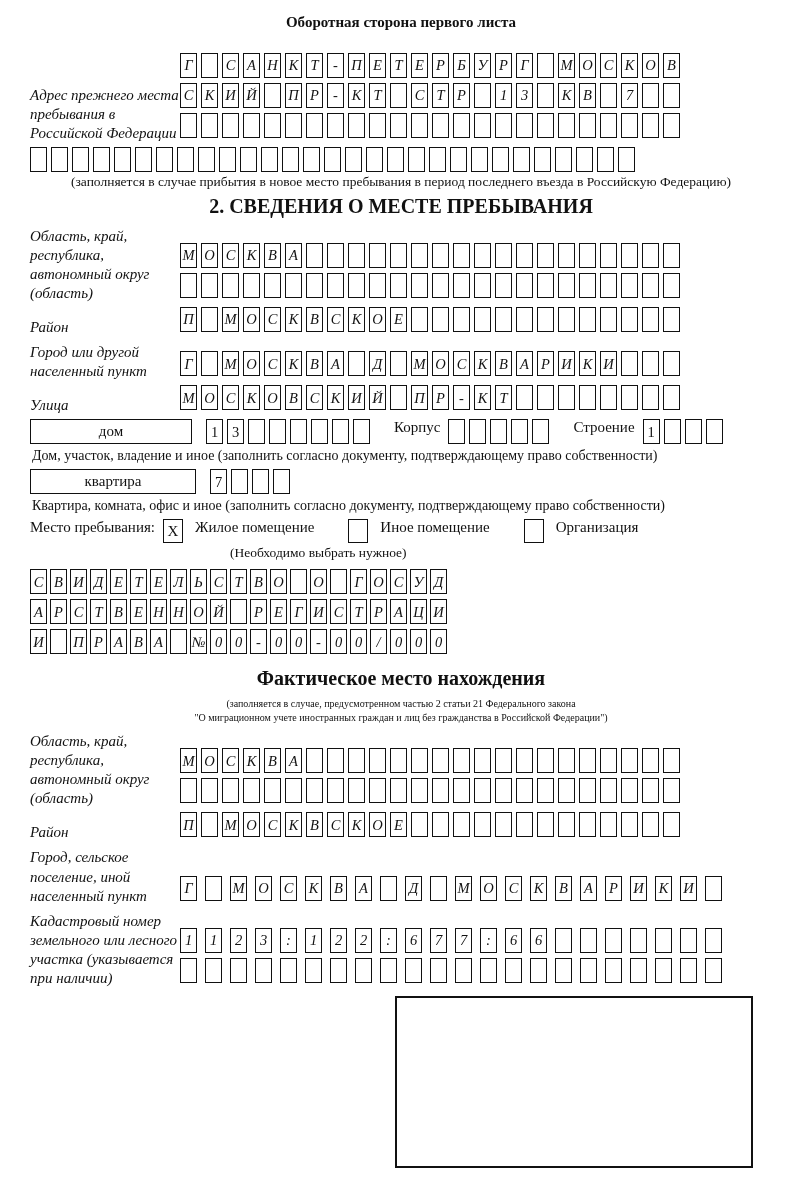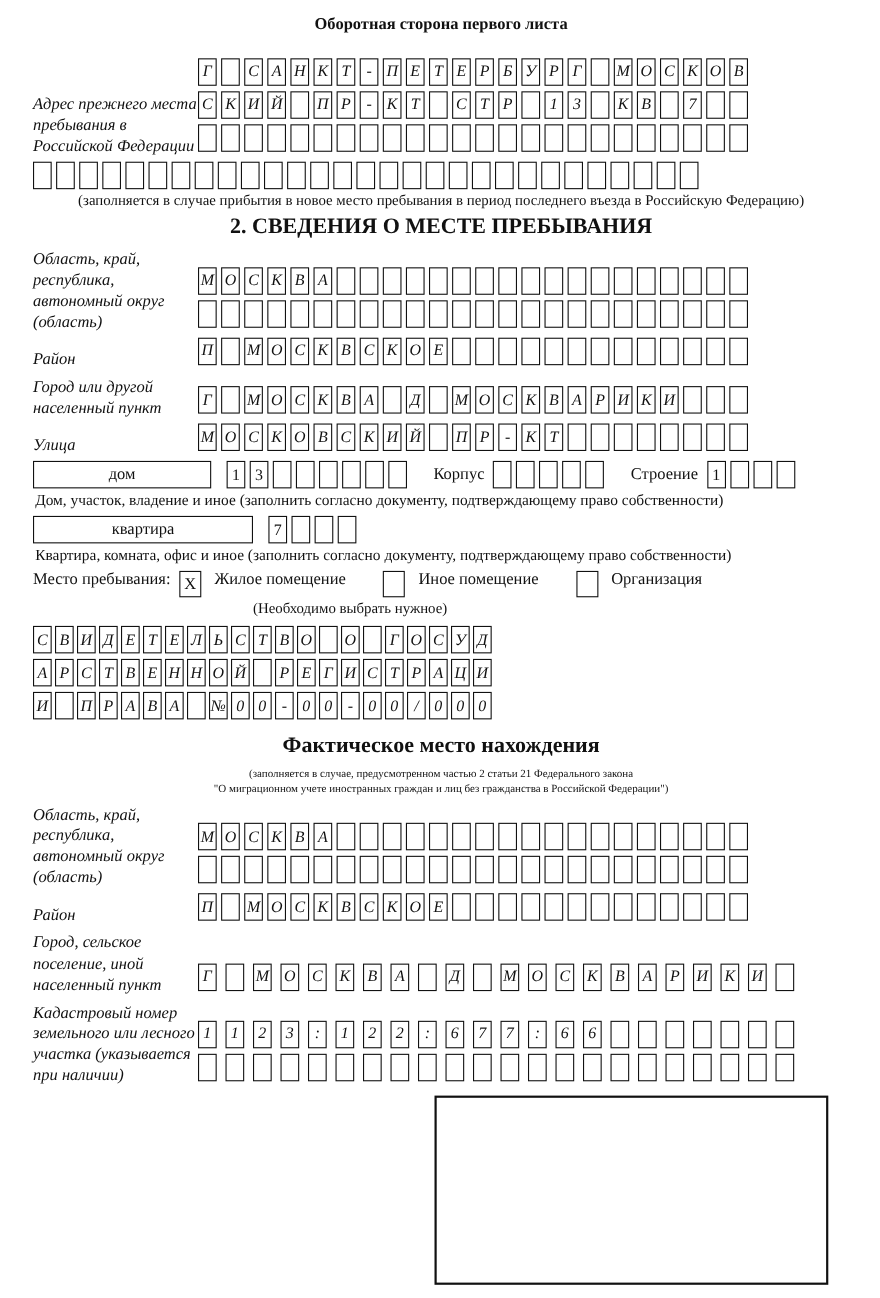--- a/index.html
+++ b/index.html
@@ -23,25 +23,25 @@
     font-size: 14.5px; line-height: 1;
   }
   .gap-lg .cell { margin-right: 8px; }
   .doc-rows .cell { margin-right: 3px; }
 
   .fullrow { margin: 0 0 2px 0; }
   .caption { text-align: center; font-size: 13.5px; margin: 0 0 5px 0; }
   .caption-left { font-size: 14px; margin: 0 0 5px 2px; }
   .sec-title { text-align: center; font-weight: bold; font-size: 20px; margin: 4px 0 7px 0; }
 
-  .inline-row { display: flex; align-items: center; margin-bottom: 4px; }
+  .inline-row { display: flex; margin-bottom: 4px; }
   .wide-box { border: 1.5px solid #111; height: 25px; display: flex; align-items: center;
               justify-content: center; font-size: 15px; flex: none; }
   .dom-box { width: 162px; margin-right: 14px; }
-  .kv-box  { width: 200px; margin-right: 14px; }
+  .kv-box  { width: 166px; margin-right: 14px; }
   .mid-label { font-size: 15px; margin: 0 8px 0 20px; white-space: nowrap; }
 
   .mesto-row { display: flex; margin: 4px 0 2px 0; font-size: 15px; }
   .checkbox { width: 20px; height: 24px; border: 1.5px solid #111; display: inline-flex;
               align-items: center; justify-content: center; font-size: 15px; flex: none; }
   .cb-gap { margin: 0 12px 0 8px; }
   .opt-label { margin-right: 26px; white-space: nowrap; }
   .mesto-note { font-size: 13.5px; margin: 0 0 8px 200px; }
 
   .fact-head { margin-top: 8px; }

